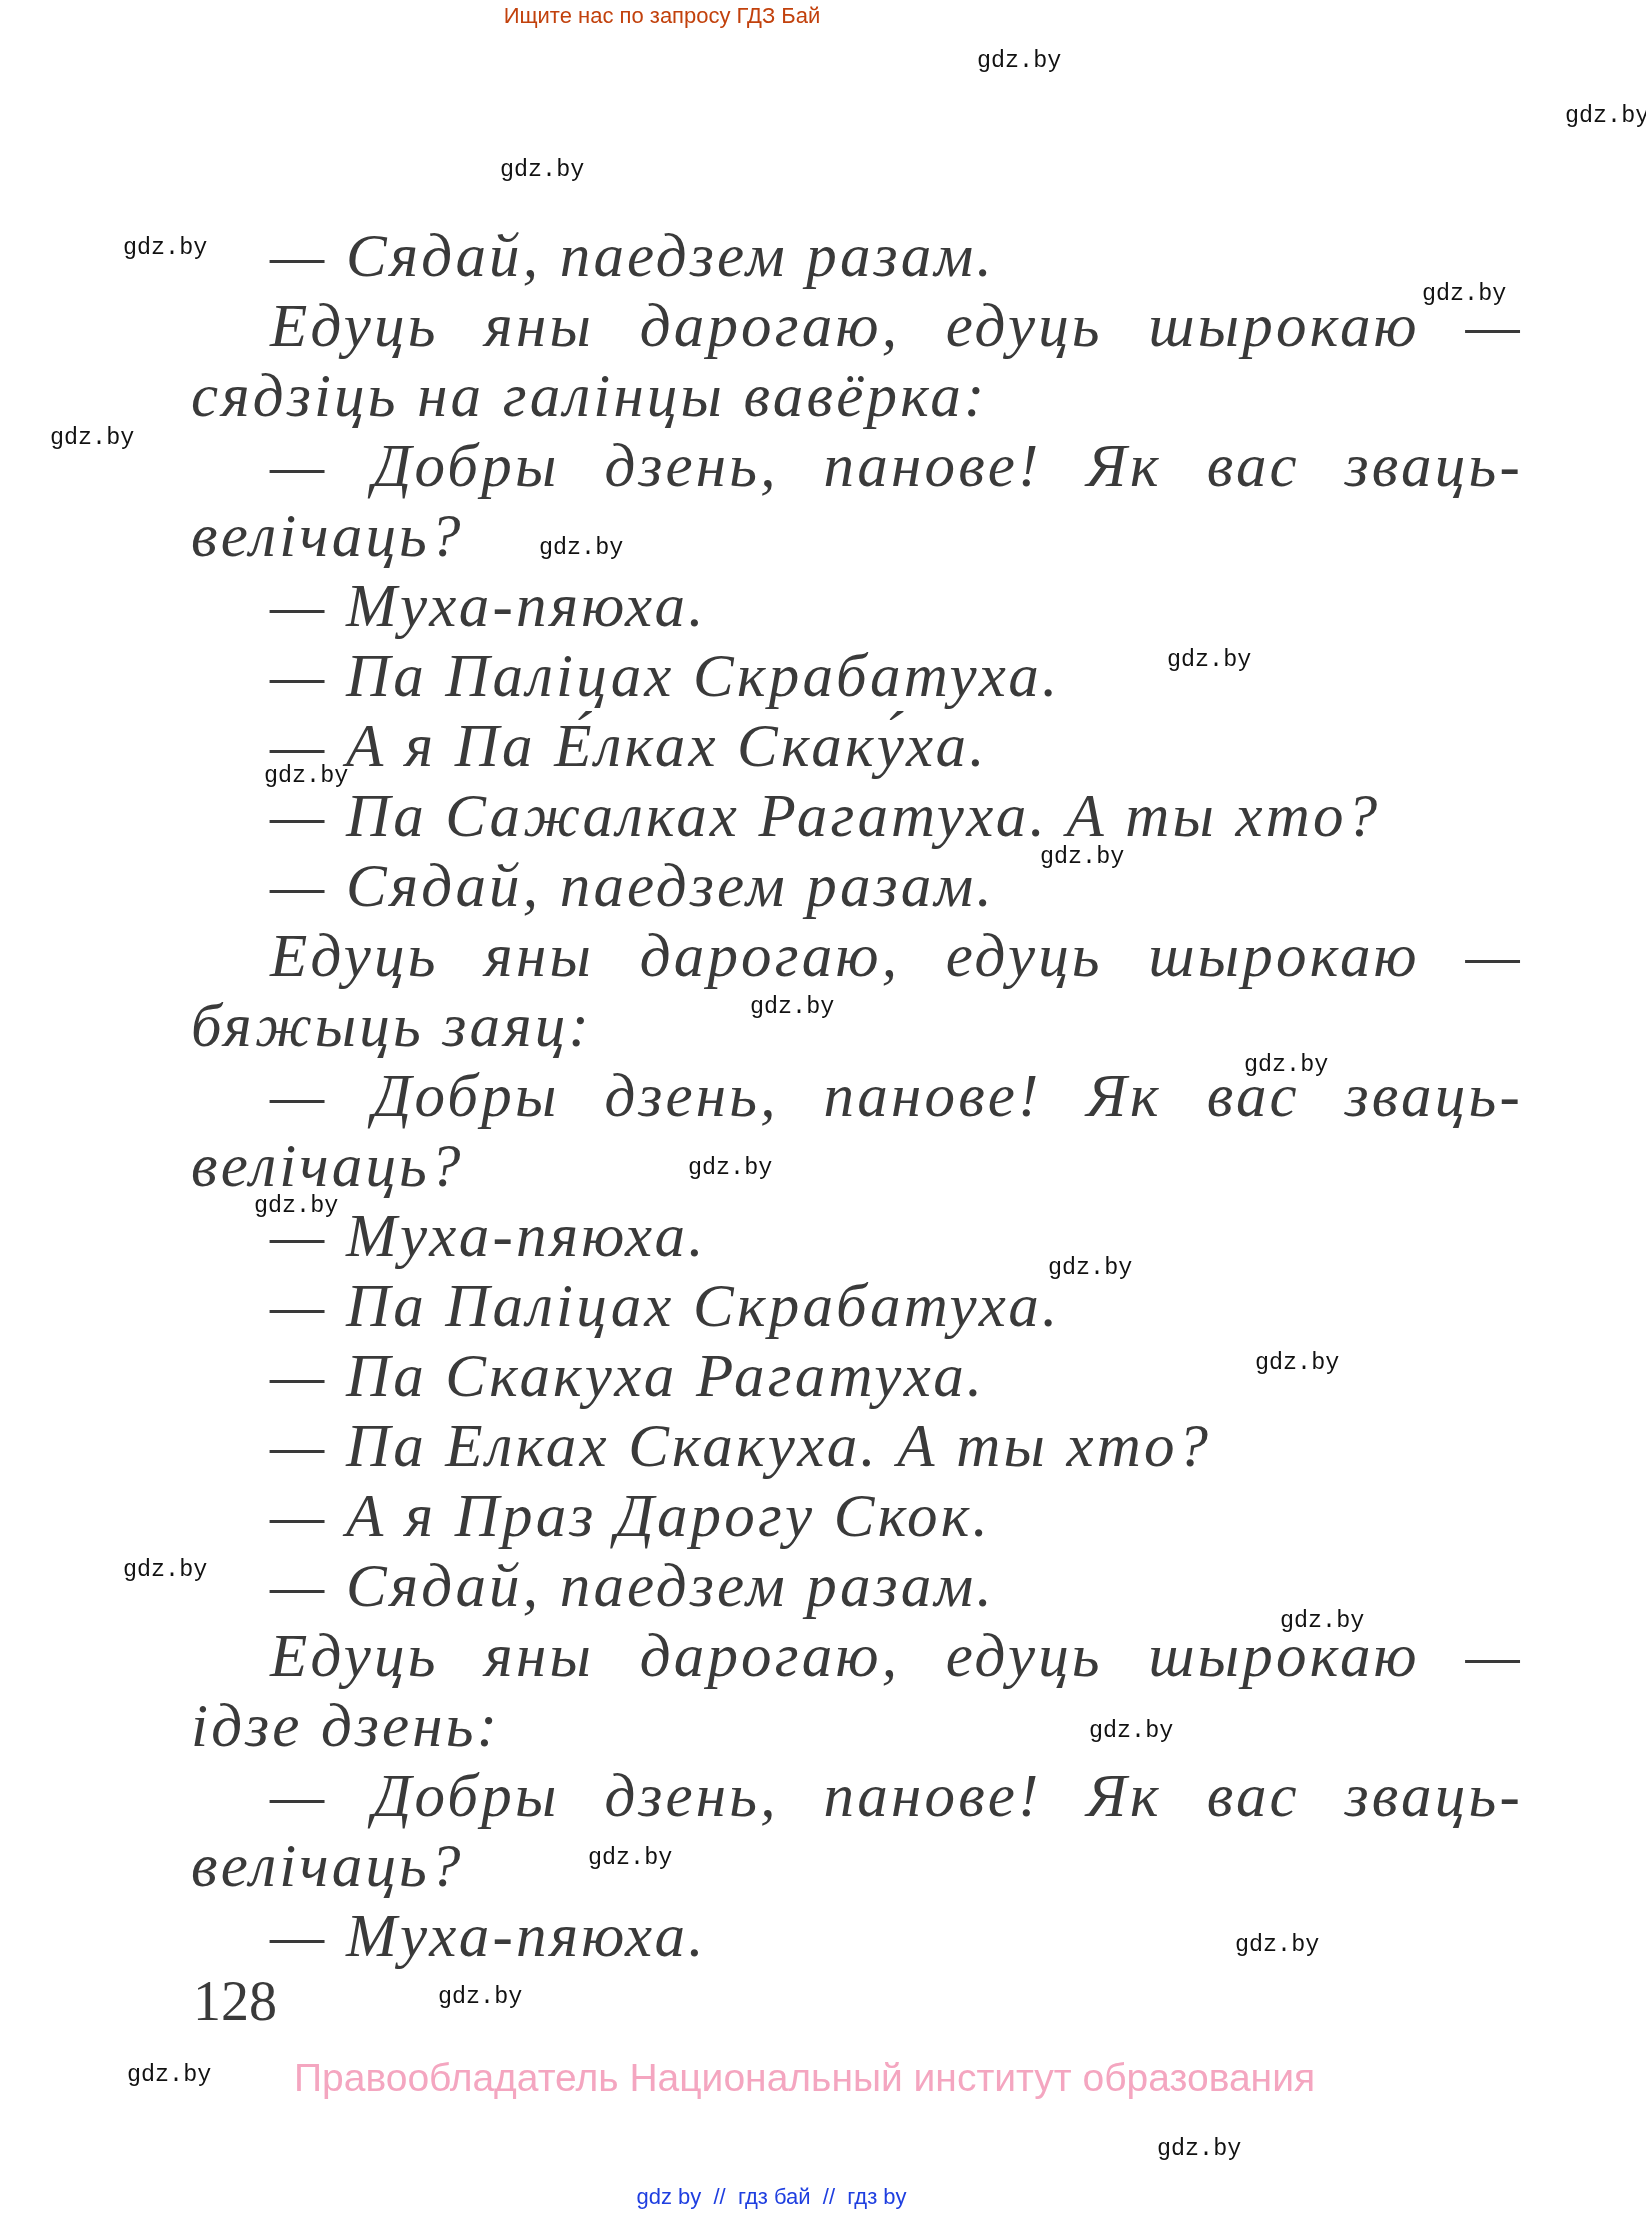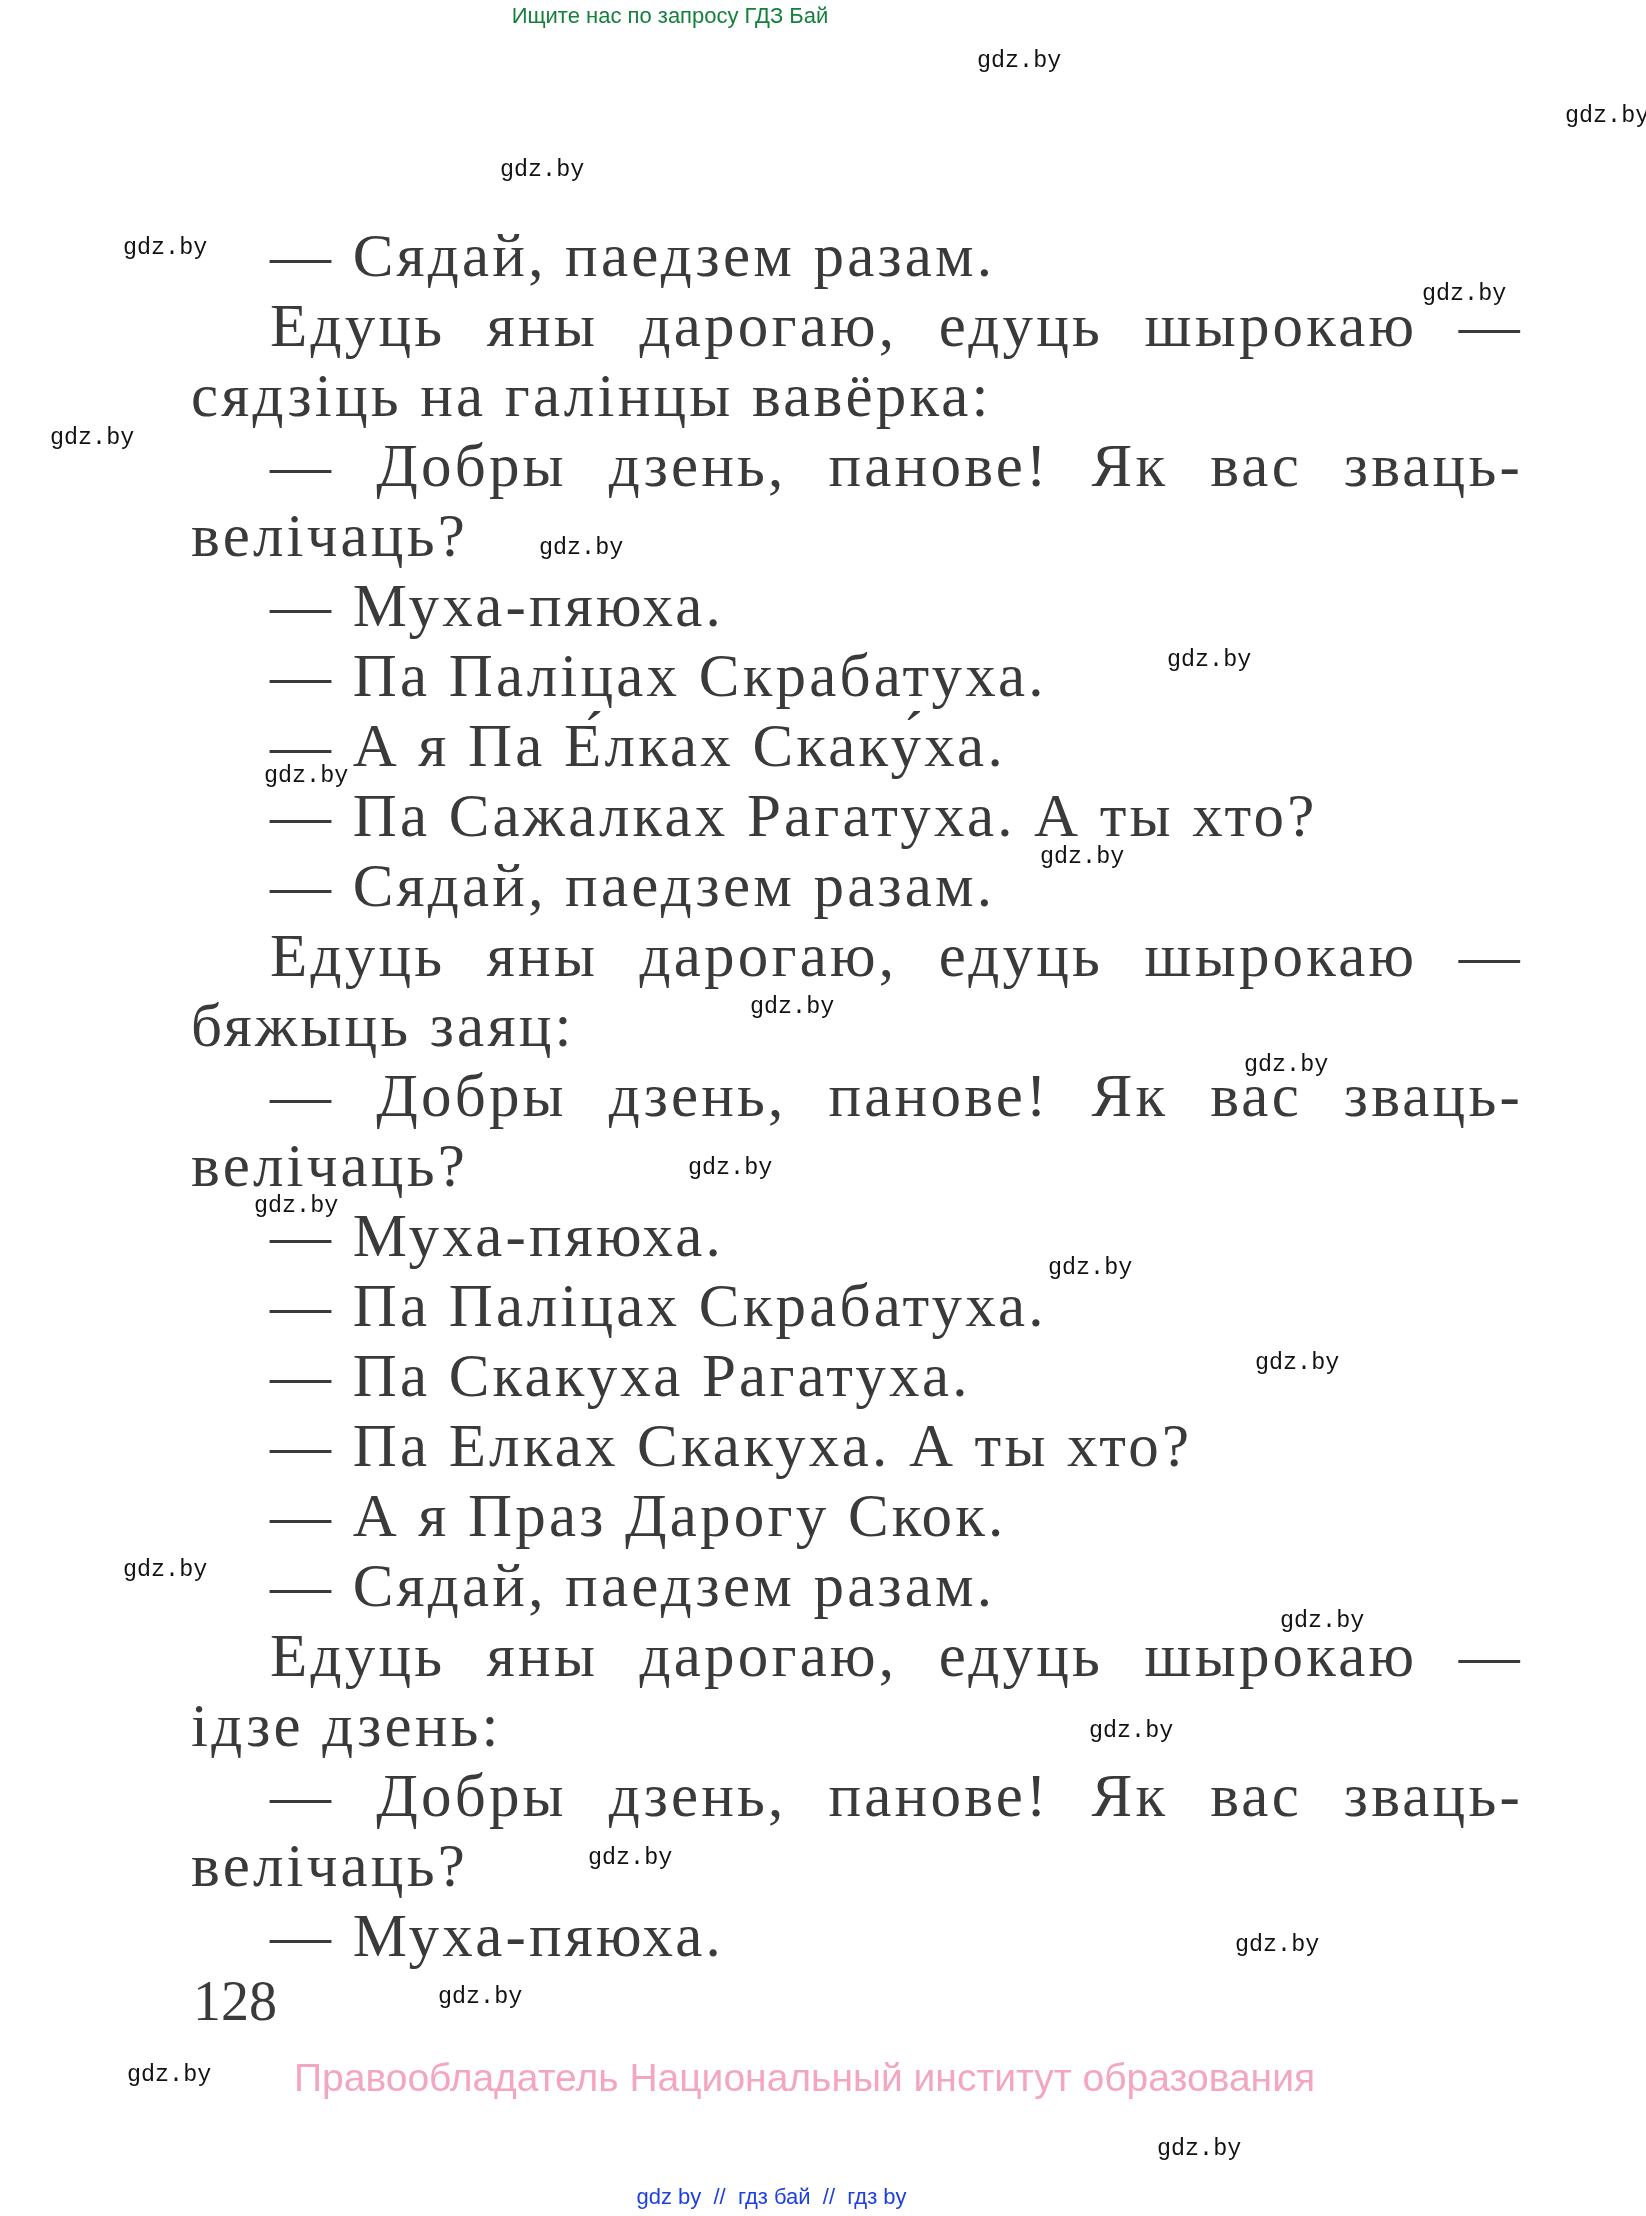--- a/index.html
+++ b/index.html
@@ -1,33 +1,33 @@
 <!DOCTYPE html>
 <html style="font-size:13px"><head>
 <meta charset="utf-8">
 <style>
   html, body { margin: 0; padding: 0; }
   body {
     width: 1647px; height: 2216px; position: relative; overflow: hidden;
     background: #ffffff;
   }
   .header-link {
-    position: absolute; left: 16px; top: 1.6px; width: 1308px; text-align: center;
-    font-family: "Liberation Sans", sans-serif; font-size: 22px; color: #15803d;
+    position: absolute; left: 8px; top: 1.6px; width: 1308px; text-align: center;
+    font-family: "Liberation Sans", sans-serif; font-size: 22px; color: #c2410c;
     line-height: 27px; white-space: nowrap;
   }
   .wm {
     position: absolute; font-family: Liberation Mono, monospace;
     font-size: 23.4px; line-height: 24px; color: #111111; white-space: nowrap;
     z-index: 2;
   }
   .page-text {
     position: absolute; left: 191px; top: 221px; width: 1332px;
     font-family: "Liberation Serif", serif; font-size: 61px;
-    line-height: 70px; color: #3a3a3a; letter-spacing: 3.2px;
+    line-height: 70px; color: #3a3a3a; letter-spacing: 3.2px; font-style: italic;
   }
   .line { white-space: nowrap; height: 70px; }
   .line.indent { padding-left: 79px; }
   .line.justify { white-space: normal; text-align: justify; text-align-last: justify; }
   .page-number {
     position: absolute; left: 193px; top: 1969px;
     font-family: "Liberation Serif", serif; font-size: 56px; line-height: 64px;
     color: #3a3a3a;
   }
   .copyright {

